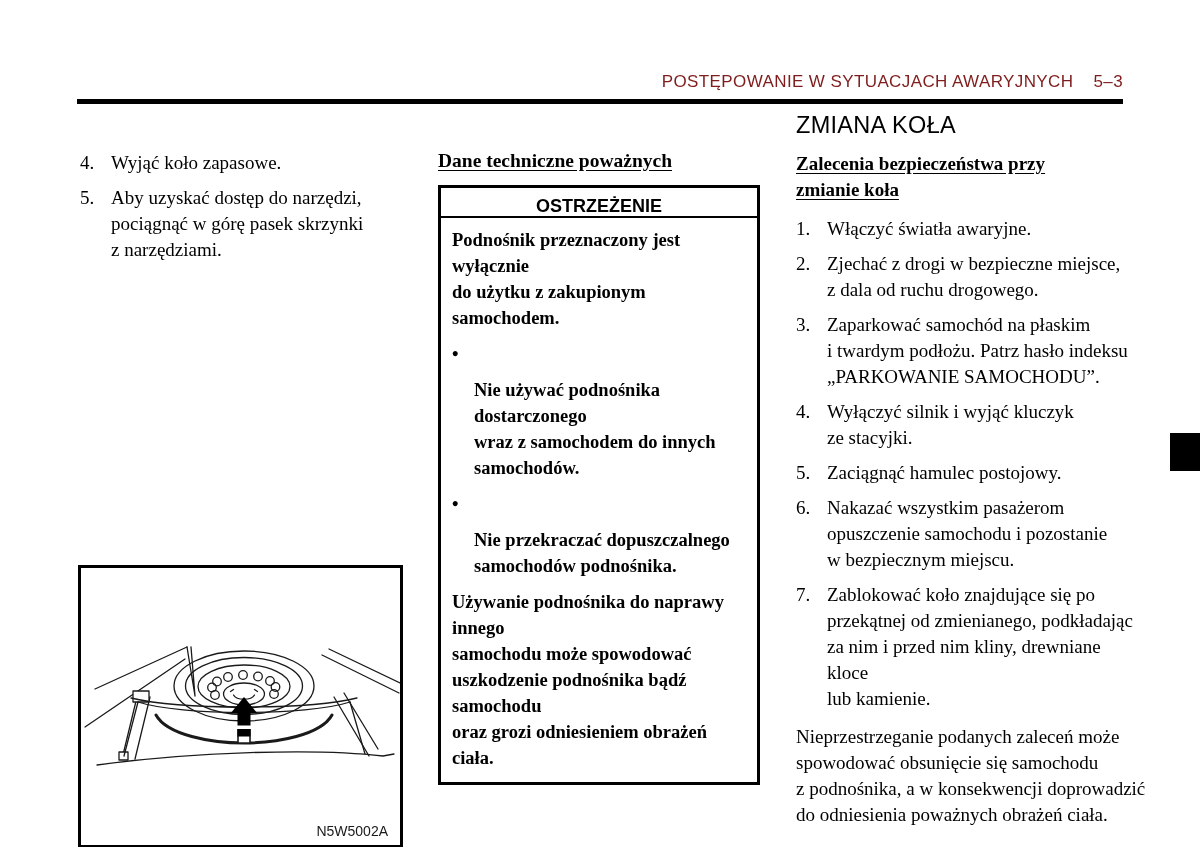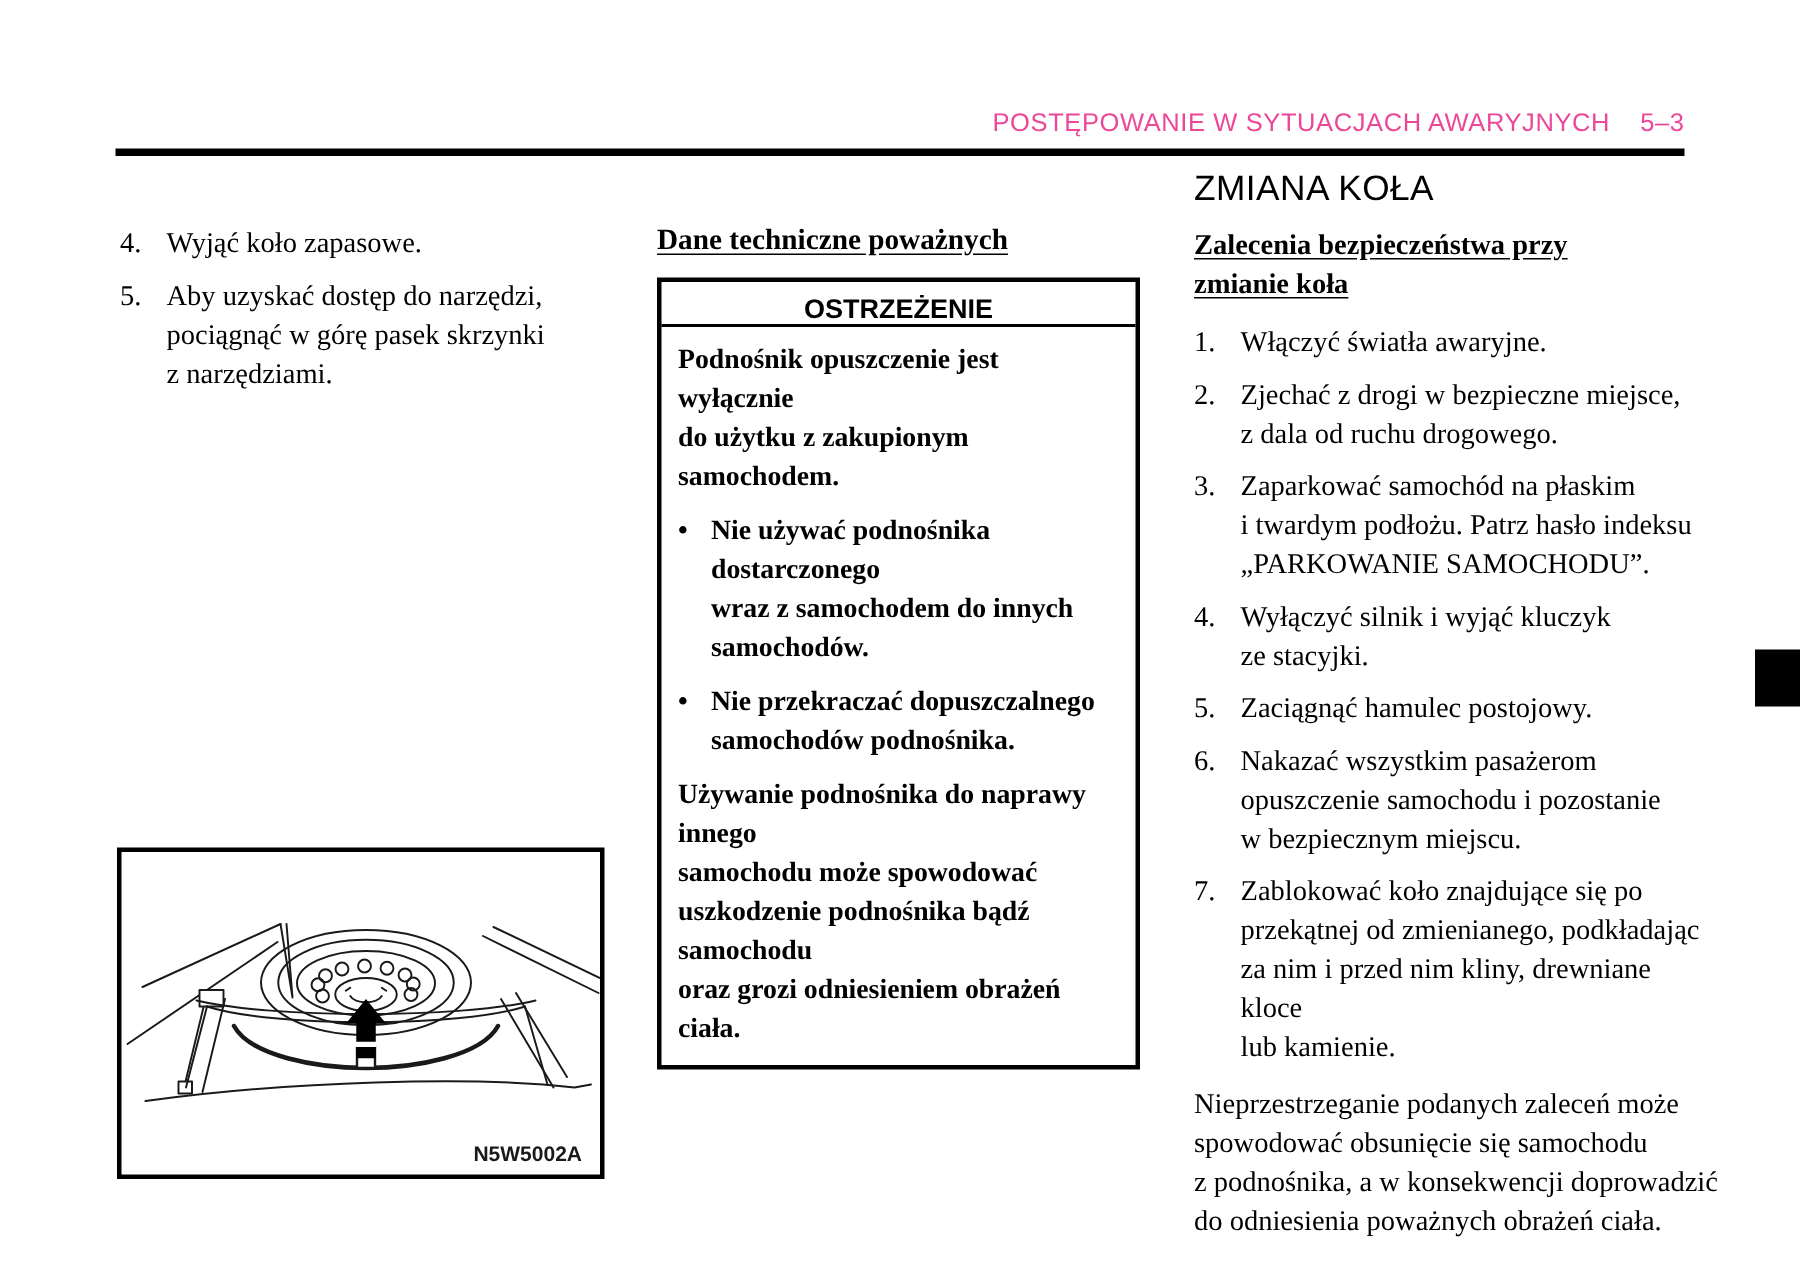--- a/index.html
+++ b/index.html
@@ -1,38 +1,38 @@
 <!DOCTYPE html>
 <html lang="pl"><head>
 <meta charset="utf-8">
 <style>
   html,body{margin:0;padding:0;}
   body{
     width:1200px;height:847px;position:relative;overflow:hidden;
     background:#ffffff;color:#000;
     font-family:"Liberation Serif","DejaVu Serif",serif;
   }
-  .pre{white-space:pre-line;}
+  .pre{white-space:pre-line;margin-top:36px;}
   
   .page-header{
     position:absolute;top:72px;left:77px;width:1046px;
     text-align:right;font-family:"Liberation Sans","DejaVu Sans",sans-serif;
-    font-size:17px;letter-spacing:.4px;color:#ec4899;
+    font-size:17px;letter-spacing:.4px;color:#7f1d1d;
   }
   .page-header .pageno{margin-left:20px;}
   .header-rule{position:absolute;top:99px;left:77px;width:1046px;height:5px;background:#000;}
   
   .step{display:grid;grid-template-columns:31px 1fr;line-height:26px;margin:0 0 9px 0;}
   .step .txt{white-space:pre-line;}
   
   .col-left{position:absolute;left:80px;top:150px;width:340px;font-size:19px;}
   
   .figure{
-    position:absolute;left:78px;top:565px;width:325px;height:221px;
-    border:3px solid #000;box-sizing:border-box;background:#fff;font-weight:bold;
+    position:absolute;left:78px;top:565px;width:325px;height:283px;
+    border:3px solid #000;box-sizing:border-box;background:#fff;
   }
   .figure svg{position:absolute;left:0;top:0;width:100%;height:100%;}
   .figure .caption{
     position:absolute;right:12px;bottom:6px;
     font-family:"Liberation Sans","DejaVu Sans",sans-serif;font-size:14px;color:#1a1a1a;
   }
   
   .col-mid{position:absolute;left:438px;top:150px;width:322px;}
   .mid-heading{
     font-size:19.5px;font-weight:bold;text-decoration:underline;
@@ -146,21 +146,21 @@
   <div class="warning">
     <div class="warning-title">
       <svg width="21" height="19" viewBox="0 0 21 19">
         <path d="M10.5,0 L21,18.2 L0,18.2 Z" fill="#000"></path>
         <rect x="9.2" y="5.6" width="2.6" height="6.6" fill="#fff"></rect>
         <circle cx="10.5" cy="15.2" r="1.6" fill="#fff"></circle>
       </svg>
       <span>OSTRZEŻENIE</span>
     </div>
     <div class="warning-body">
-      <p class="pre">Podnośnik opuszczenie jest wyłącznie
+      <p class="pre">Podnośnik przeznaczony jest wyłącznie
 do użytku z zakupionym samochodem.</p>
       <div class="bullet">
         <span>•</span>
         <span class="pre">Nie używać podnośnika dostarczonego
 wraz z samochodem do innych
 samochodów.</span>
       </div>
       <div class="bullet">
         <span>•</span>
         <span class="pre">Nie przekraczać dopuszczalnego

